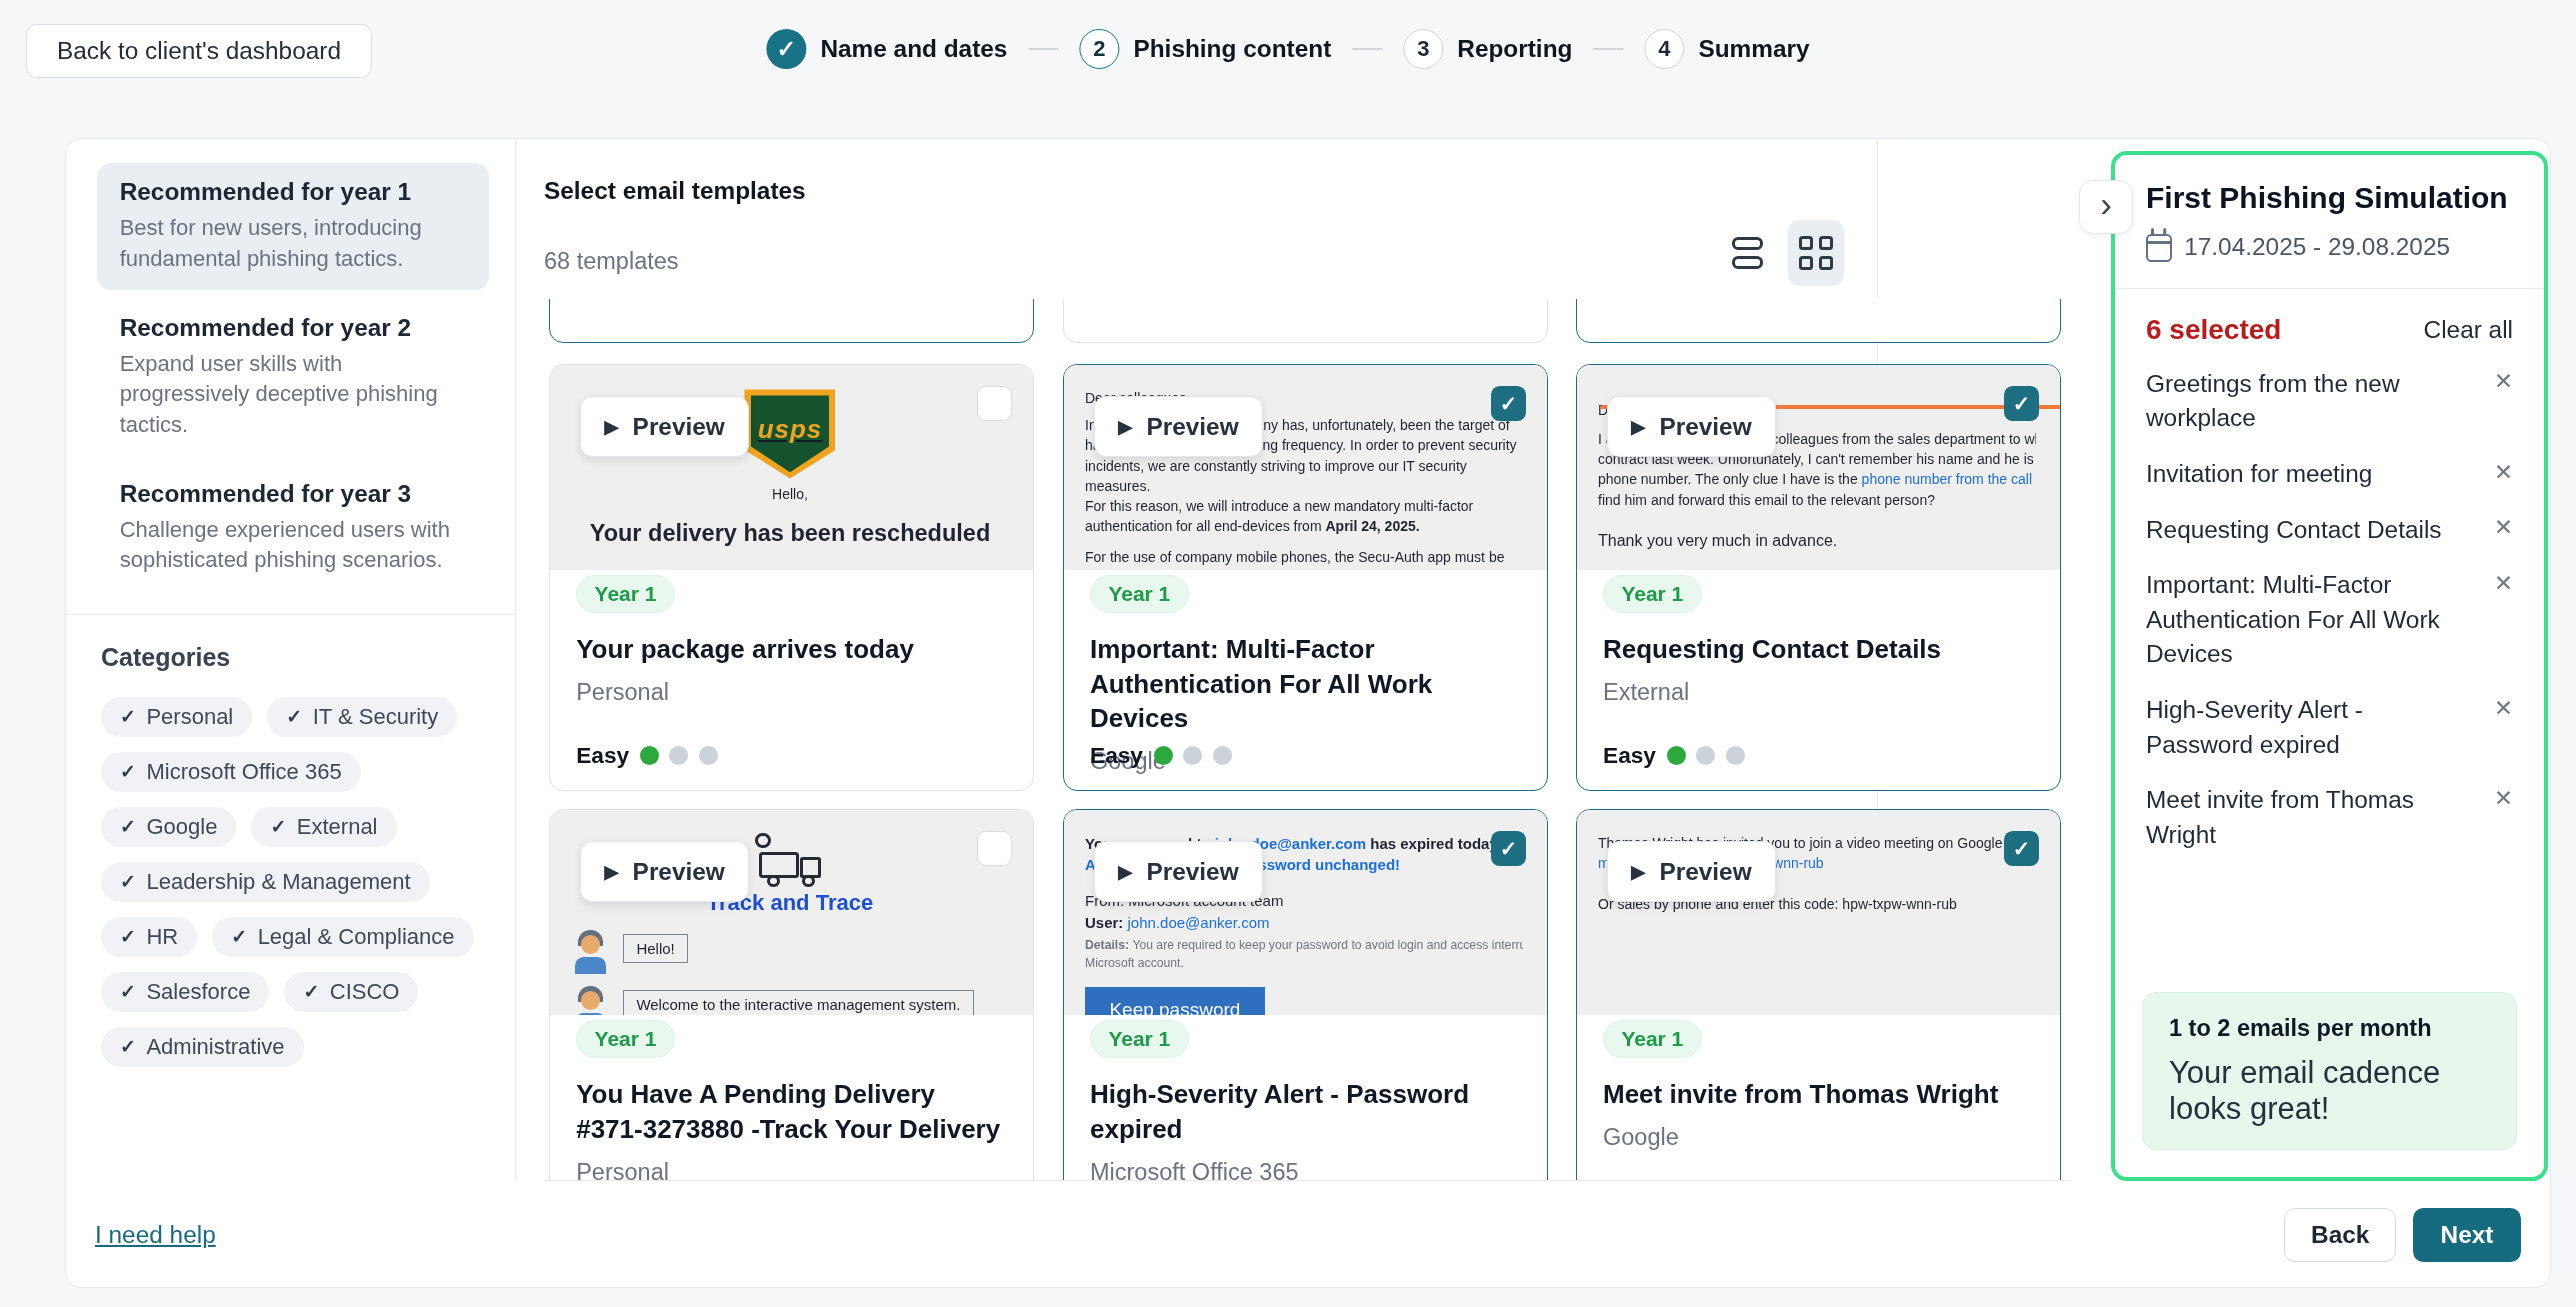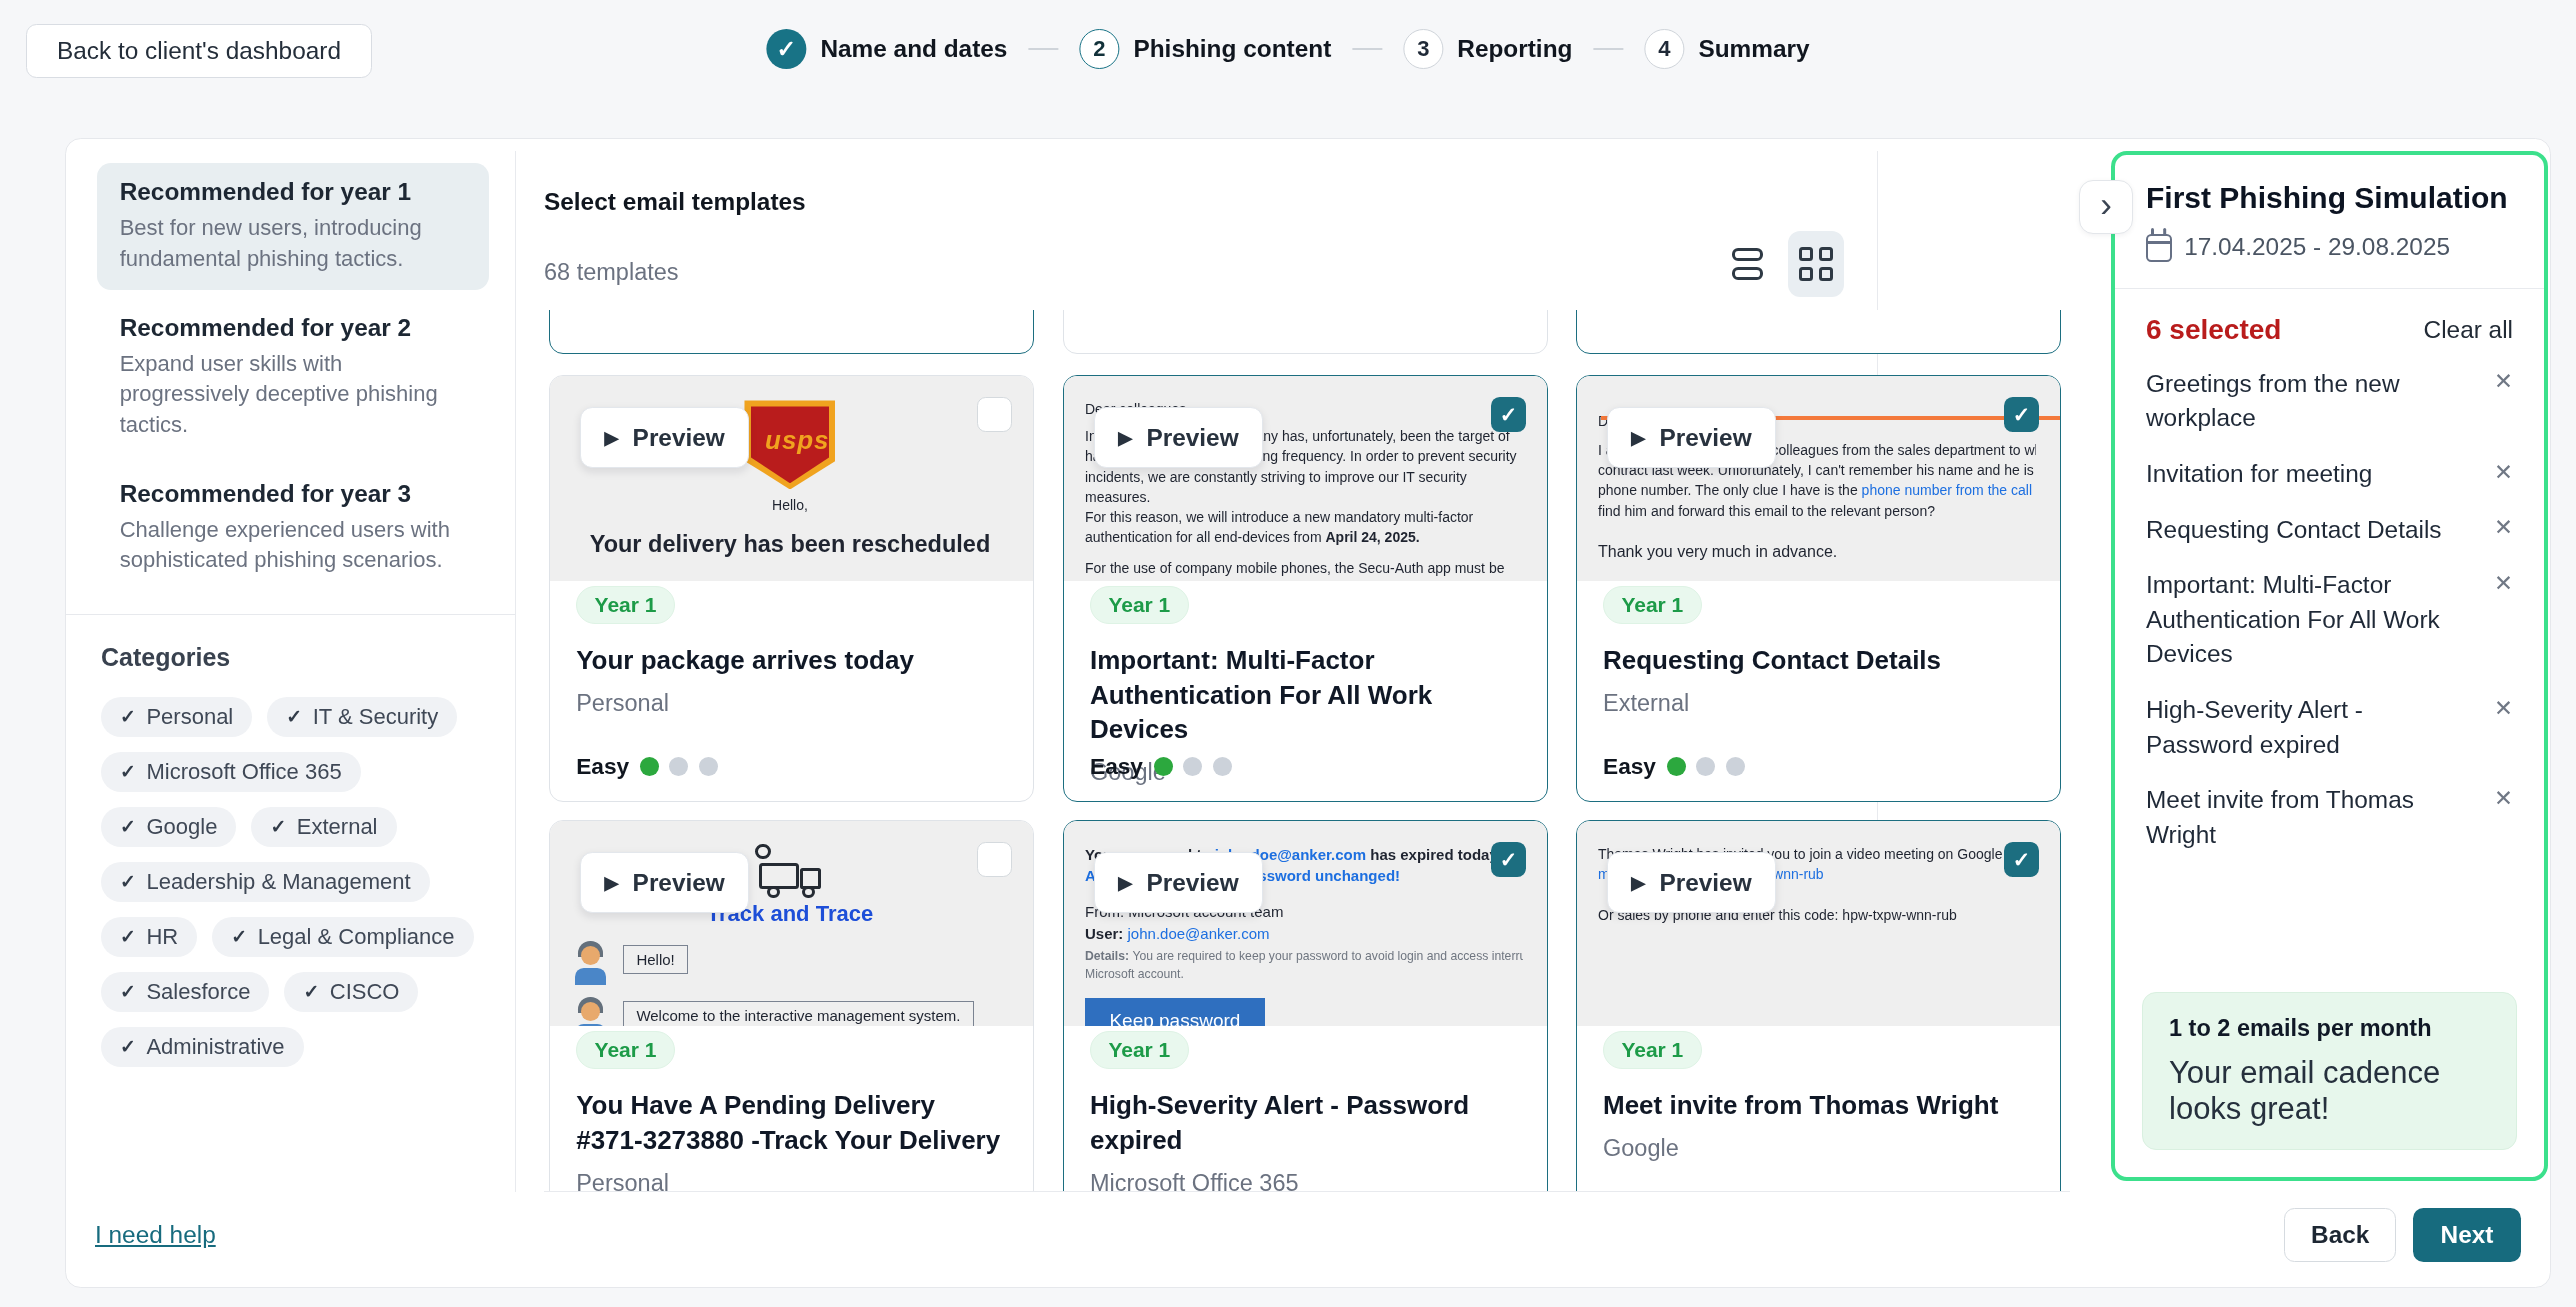--- a/index.html
+++ b/index.html
@@ -33,21 +33,21 @@
   .rec-desc{font-size:22px;color:#6b7280;line-height:1.38;margin-top:7px;}
   .sidebar-divider{border-top:0.9px solid #e7e9ed;margin-top:22.7px;}
   .cat-title{margin:28px 35px 0;font-size:25px;font-weight:700;color:#39424f;}
   .cat-rows{margin:24.4px 31px 0 35px;display:flex;flex-direction:column;gap:15px;}
   .cat-row{display:flex;gap:15px;flex-wrap:nowrap;}
   .chip{display:flex;align-items:center;gap:10.5px;background:#f0f2f5;border-radius:871px;padding:7px 19px;
     font-size:22px;color:#3f4856;font-weight:500;white-space:nowrap;cursor:pointer;}
   .chip .tick{font-size:19px;font-weight:700;color:#323c49;}
 
   
-  .main{position:absolute;left:449px;top:12px;width:1363px;height:1041px;border-left:0.9px solid #e8eaee;border-right:0.9px solid #e8eaee;}
+  .main{position:absolute;left:449px;top:1px;width:1363px;height:1041px;border-left:0.9px solid #e8eaee;border-right:0.9px solid #e8eaee;}
   .main-title{position:absolute;left:28px;top:37px;font-size:24.4px;font-weight:700;color:#10161f;}
   .main-count{position:absolute;left:28px;top:108px;font-size:23.5px;color:#6b7280;}
   .view-toggles{position:absolute;right:33px;top:80px;display:flex;align-items:center;gap:12.2px;}
   .vt-btn{width:56px;height:66px;border-radius:12.2px;display:flex;align-items:center;justify-content:center;cursor:pointer;}
   .vt-btn.active{background:#e9eef2;}
   .icon-list{display:flex;flex-direction:column;gap:5.2px;}
   .icon-list i{display:block;width:31px;height:13px;border:3.5px solid #2e3944;border-radius:6.1px;}
   .icon-grid{display:grid;grid-template-columns:14px 14px;gap:5.2px;}
   .icon-grid i{display:block;width:14px;height:14px;border:3.5px solid #2e3944;border-radius:3.5px;}
 
@@ -68,22 +68,22 @@
 
   .pv-line{white-space:nowrap;overflow:hidden;line-height:1.45;color:#1f2430;}
   .pv-para{line-height:1.45;color:#1f2430;}
   .run-b{font-weight:700;}
   .run-link{color:#1d6fe0;}
   .run-gray{color:#6f7680;}
   .pv-rule{position:absolute;left:24.4px;right:0;top:40px;height:4.4px;background:#f4793b;z-index:1;}
 
   .usps{width:91px;height:89px;margin:1.7px auto 0;position:relative;}
   .usps-outer{position:absolute;inset:0;background:#f0a31f;clip-path:polygon(0 0,100% 0,100% 68%,50% 100%,0 68%);}
-  .usps-inner{position:absolute;inset:6.1px;background:#b91c1c;clip-path:polygon(0 0,100% 0,100% 66%,50% 100%,0 66%);
-    display:flex;align-items:center;justify-content:flex-end;}
+  .usps-inner{position:absolute;inset:6.1px;background:#14532d;clip-path:polygon(0 0,100% 0,100% 66%,50% 100%,0 66%);
+    display:flex;align-items:center;justify-content:center;text-decoration:underline;}
   .usps-text{color:#f0a31f;font-size:26px;font-weight:700;font-style:italic;letter-spacing:0.9px;margin-top:-8.7px;}
 
   .track{display:flex;flex-direction:column;align-items:center;margin-top:0;justify-content:flex-end;}
   .truck{position:relative;width:87px;height:54px;}
   .truck .pin{position:absolute;left:8.7px;top:0;width:15.7px;height:15.7px;border:3.5px solid #252b33;border-radius:50%;}
   .truck .truck-box{position:absolute;left:12.2px;bottom:8.7px;width:40px;height:26px;border:3.5px solid #252b33;border-radius:3.5px;}
   .truck .truck-cab{position:absolute;left:54px;bottom:8.7px;width:21px;height:21px;border:3.5px solid #252b33;border-radius:2.6px;}
   .truck .wheel{position:absolute;bottom:0;width:12.2px;height:12.2px;border:3.5px solid #252b33;border-radius:50%;background:#efefef;}
   .truck .w1{left:21px;} .truck .w2{left:56px;}
   .track-label{margin-top:3.5px;font-size:22px;font-weight:700;color:#1d4ed8;}

